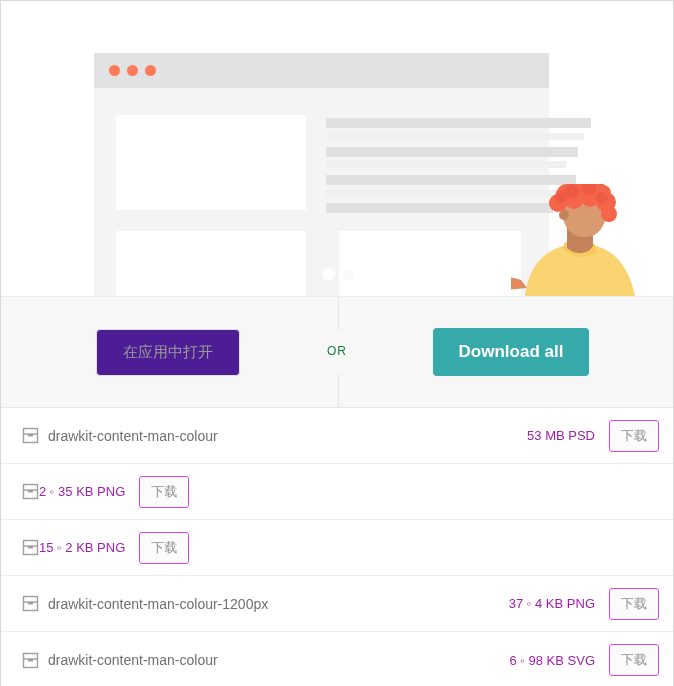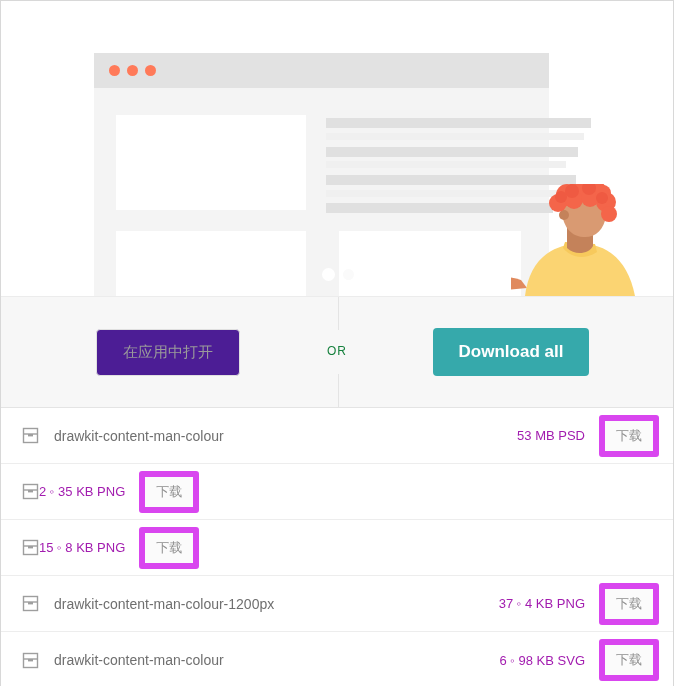--- a/index.html
+++ b/index.html
@@ -146,35 +146,35 @@
   .row {
     display: flex;
     align-items: center;
     height: 56px;
     padding: 0 14px 0 21px;
     border-bottom: 1px solid #ededed;
   }
   .row:last-child { border-bottom: none; }
   .file-icon { width: 17px; height: 19px; flex: none; }
   .fname {
-    margin-left: 15px;
+    margin-left: 9px;
     font-size: 14px;
     color: #6f6f6f;
     flex: 1 1 auto;
     white-space: nowrap;
   }
   .fsize {
     font-size: 13px;
     color: #a21caf;
     margin-right: 14px;
     white-space: nowrap;
   }
   .btn-dl {
     background: #fbfbfb;
-    border: 6px solid #d946ef;
+    border: 1px solid #d946ef;
     border-radius: 3px;
     color: #8e8e8e;
     font-size: 13px;
     padding: 6px 11px;
     cursor: pointer;
     font-family: "Liberation Sans", sans-serif;
   }
 </style>
 </head>
 <body>
@@ -270,21 +270,21 @@
       <span class="fsize">2 ◦ 35 KB PNG</span>
       <button class="btn-dl">下载</button>
     </div>
 
     <div class="row">
       <svg class="file-icon" viewBox="0 0 17 19">
         <rect x="1.5" y="2.5" width="14" height="14" fill="none" stroke="#9e9e9e" stroke-width="1.4"></rect>
         <line x1="1.5" y1="8" x2="15.5" y2="8" stroke="#9e9e9e" stroke-width="1.4"></line>
         <rect x="6" y="8" width="5" height="2.4" fill="#9e9e9e"></rect>
       </svg>
-      <span class="fsize">15 ◦ 8 KB PNG</span>
+      <span class="fsize">15 ◦ 2 KB PNG</span>
       <button class="btn-dl">下载</button>
     </div>
 
     <div class="row">
       <svg class="file-icon" viewBox="0 0 17 19">
         <rect x="1.5" y="2.5" width="14" height="14" fill="none" stroke="#9e9e9e" stroke-width="1.4"></rect>
         <line x1="1.5" y1="8" x2="15.5" y2="8" stroke="#9e9e9e" stroke-width="1.4"></line>
         <rect x="6" y="8" width="5" height="2.4" fill="#9e9e9e"></rect>
       </svg>
       <span class="fname">drawkit-content-man-colour-1200px</span>

